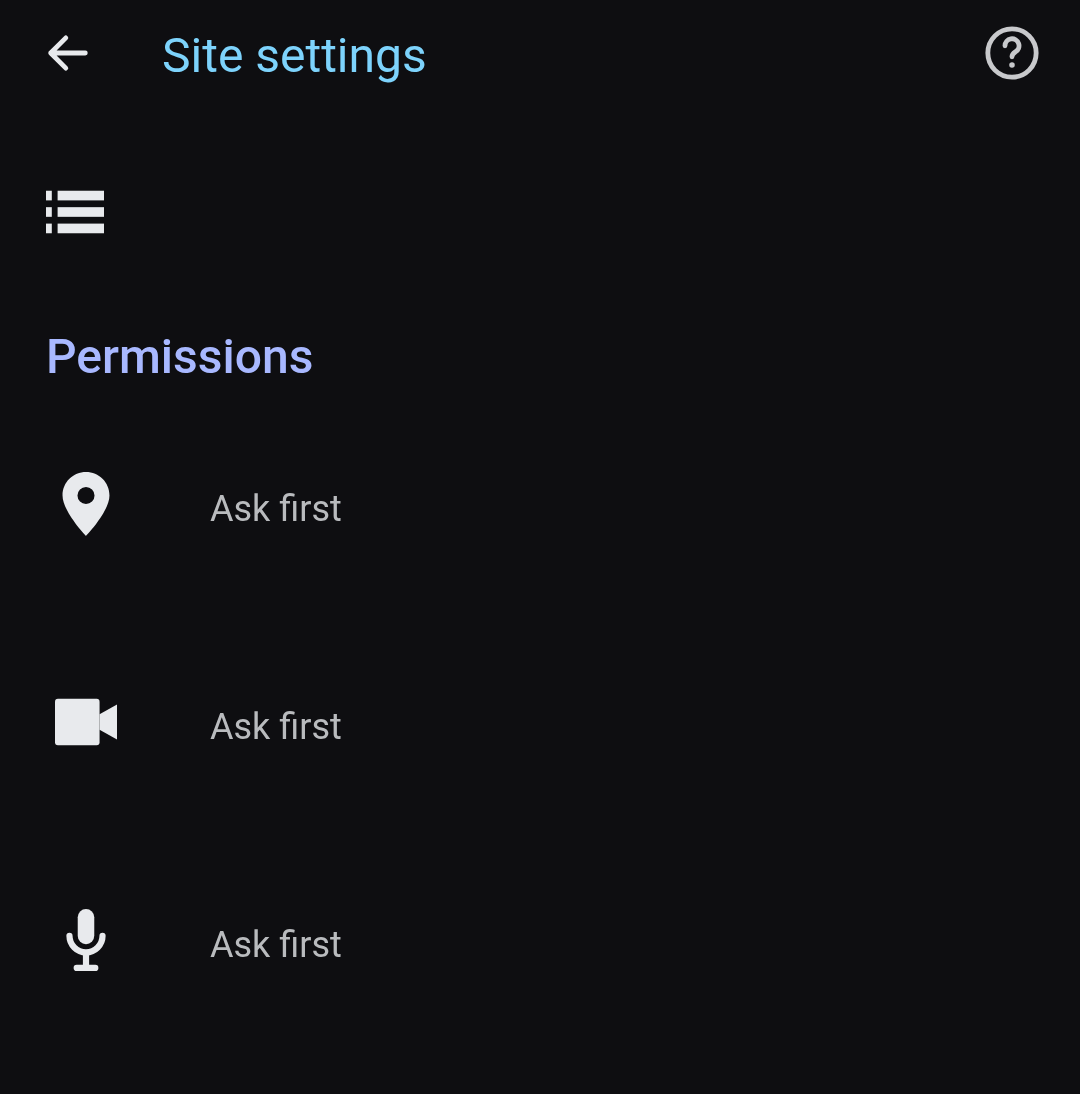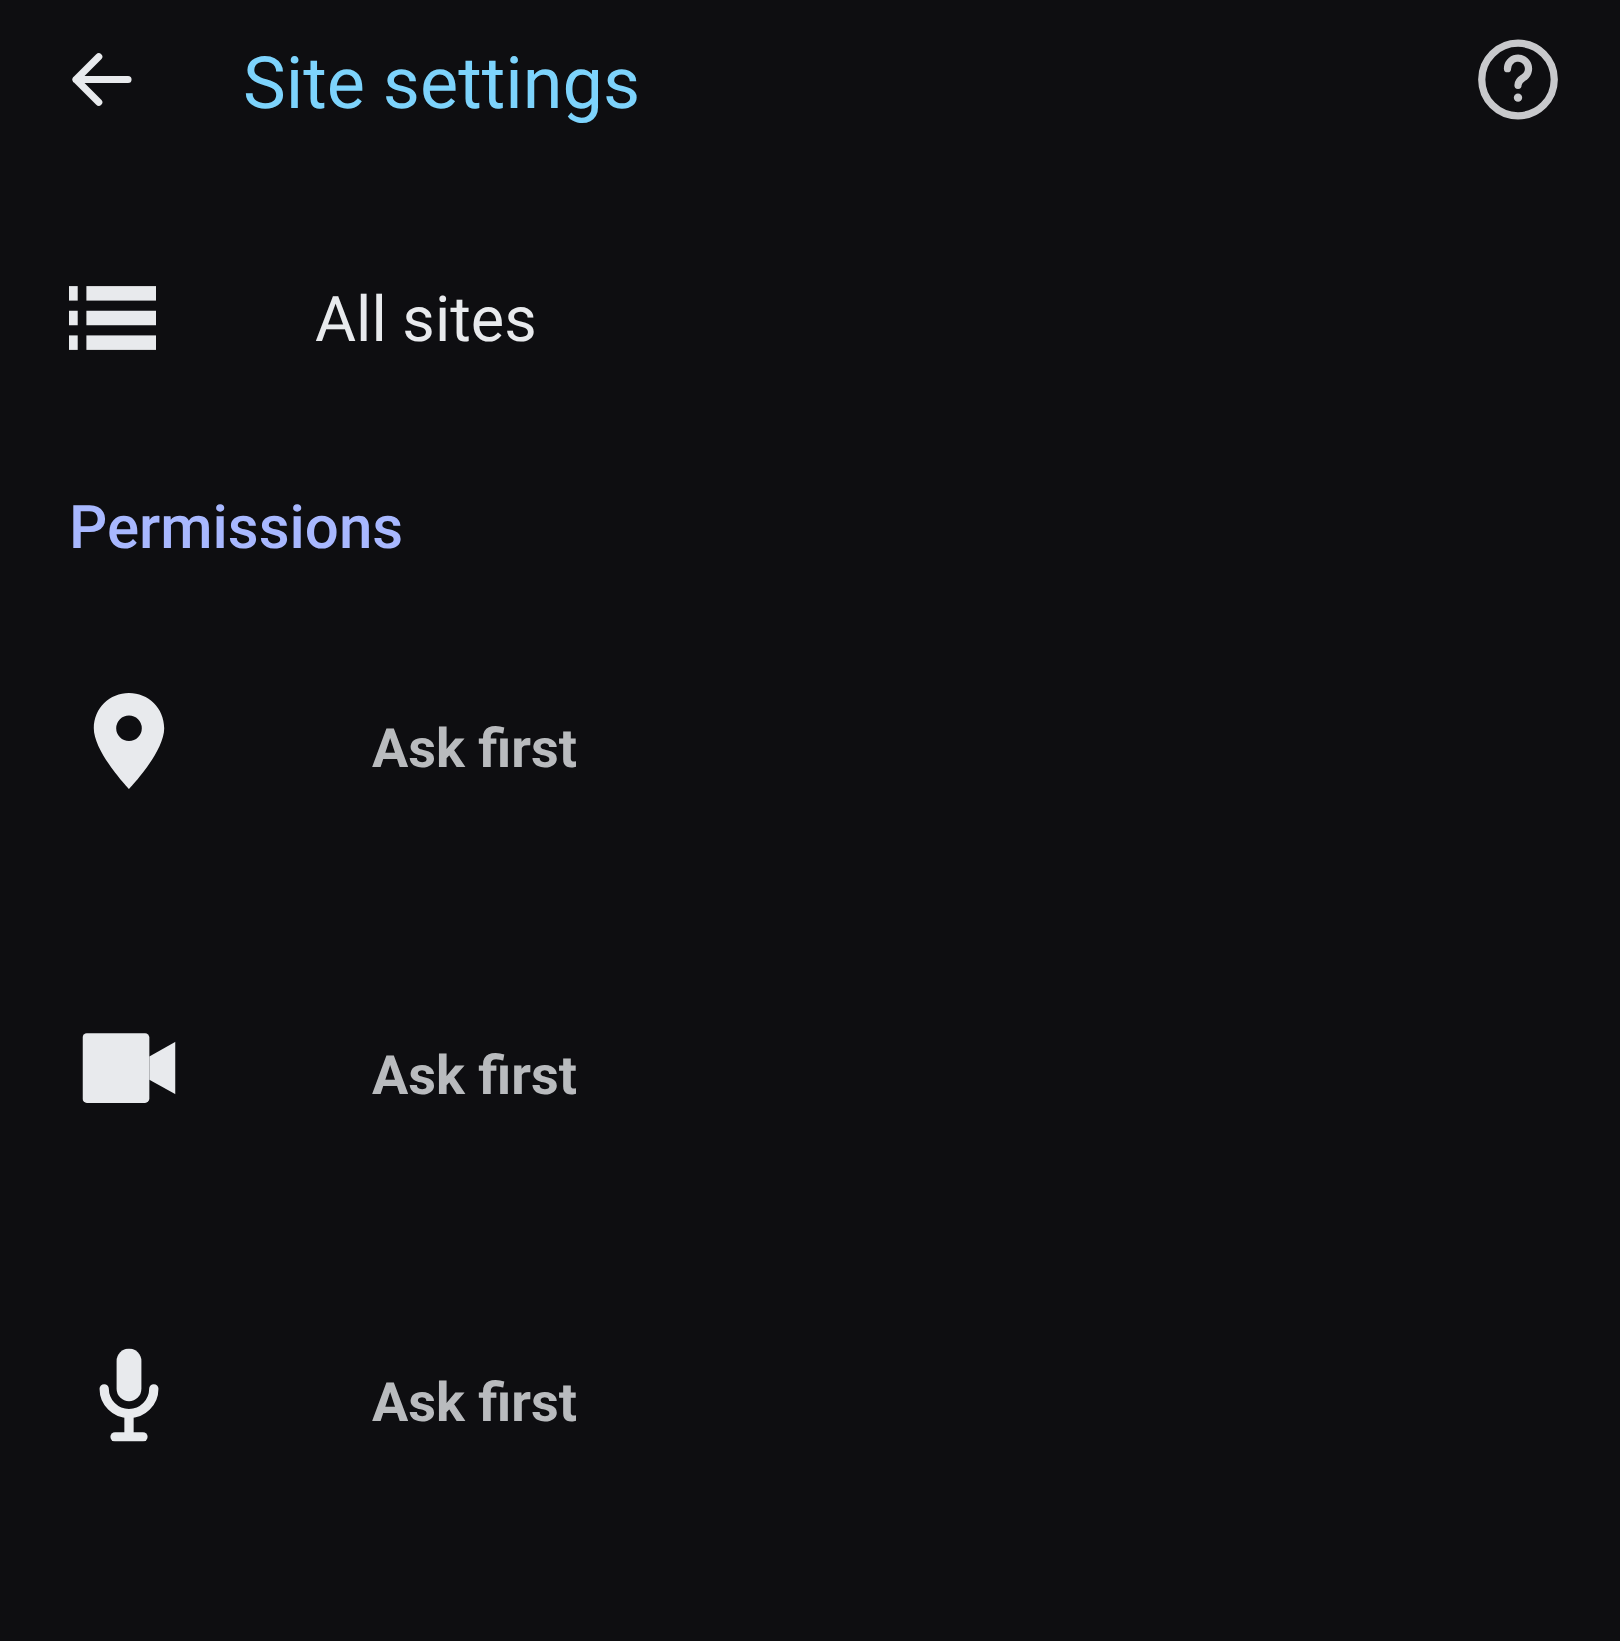--- a/index.html
+++ b/index.html
@@ -68,28 +68,27 @@
       justify-content: center;
     }
     .list-label {
       font-size: 42px;
       font-weight: 400;
       color: #e8eaed;
       line-height: 1.25;
     }
     .list-sub {
       font-size: 36px;
-      font-weight: 700;
+      font-weight: 400;
       color: #b9bbbe;
       margin-top: 6px;
-      margin-left: 38px;
     }
     .section-header {
       padding: 34px 46px 12px 46px;
-      font-size: 40px;
+      font-size: 48px;
       font-weight: 500;
       color: #a8b8ff;
     }
     .perm-item {
       display: flex;
       align-items: center;
       height: 218px;
       padding: 0 46px;
       cursor: pointer;
     }
@@ -140,23 +139,20 @@
       <svg width="58" height="44" viewBox="0 0 30 22" fill="currentColor">
         <rect x="0" y="0" width="3" height="5"></rect>
         <rect x="6" y="0" width="24" height="5"></rect>
         <rect x="0" y="8.5" width="3" height="5"></rect>
         <rect x="6" y="8.5" width="24" height="5"></rect>
         <rect x="0" y="17" width="3" height="5"></rect>
         <rect x="6" y="17" width="24" height="5"></rect>
       </svg>
     </span>
   </div>
-  <div class="list-content">
-    <div class="list-label">All sites</div>
-  </div>
 </div>
 
 <div class="section-header">Permissions</div>
 
 <div class="perm-item">
   <div class="perm-icon">
     <span>
       <svg width="52" height="64" viewBox="0 0 24 30" fill="currentColor">
         <path d="M12 0C6 0 1 4.7 1 11c0 7.5 11 19 11 19s11-11.5 11-19C23 4.7 18 0 12 0zm0 15a4 4 0 1 1 0-8 4 4 0 0 1 0 8z"></path>
       </svg>

